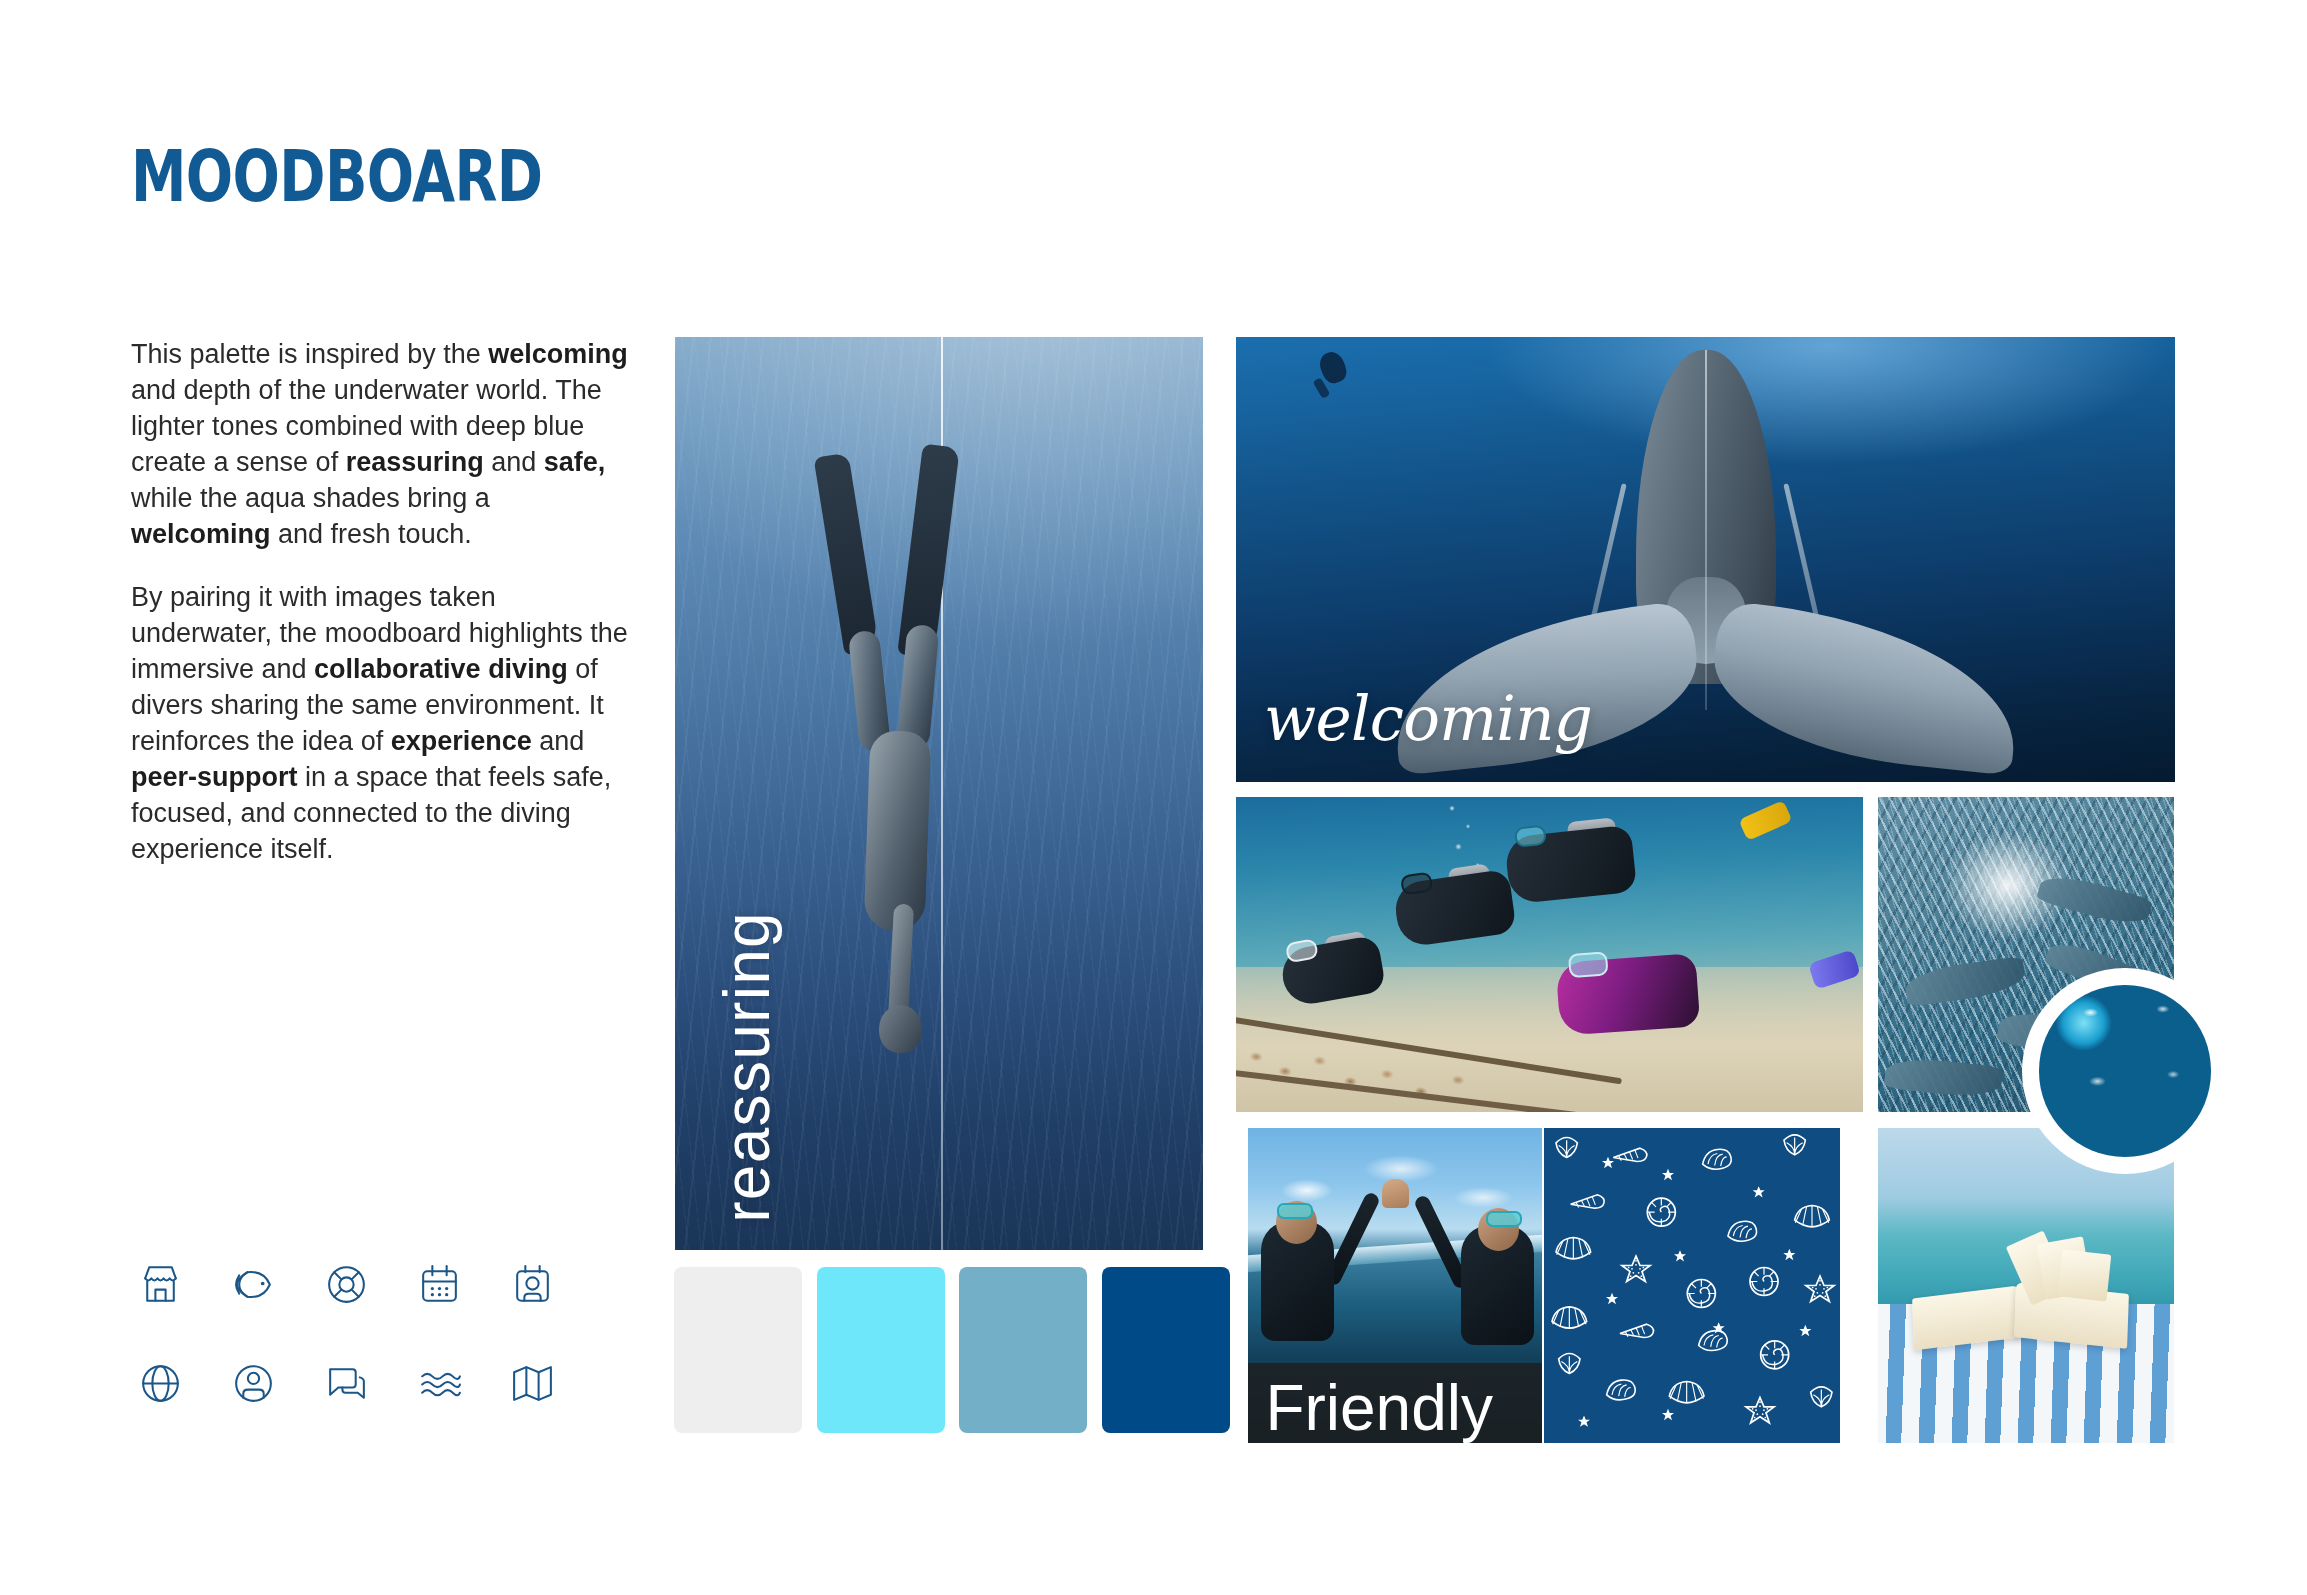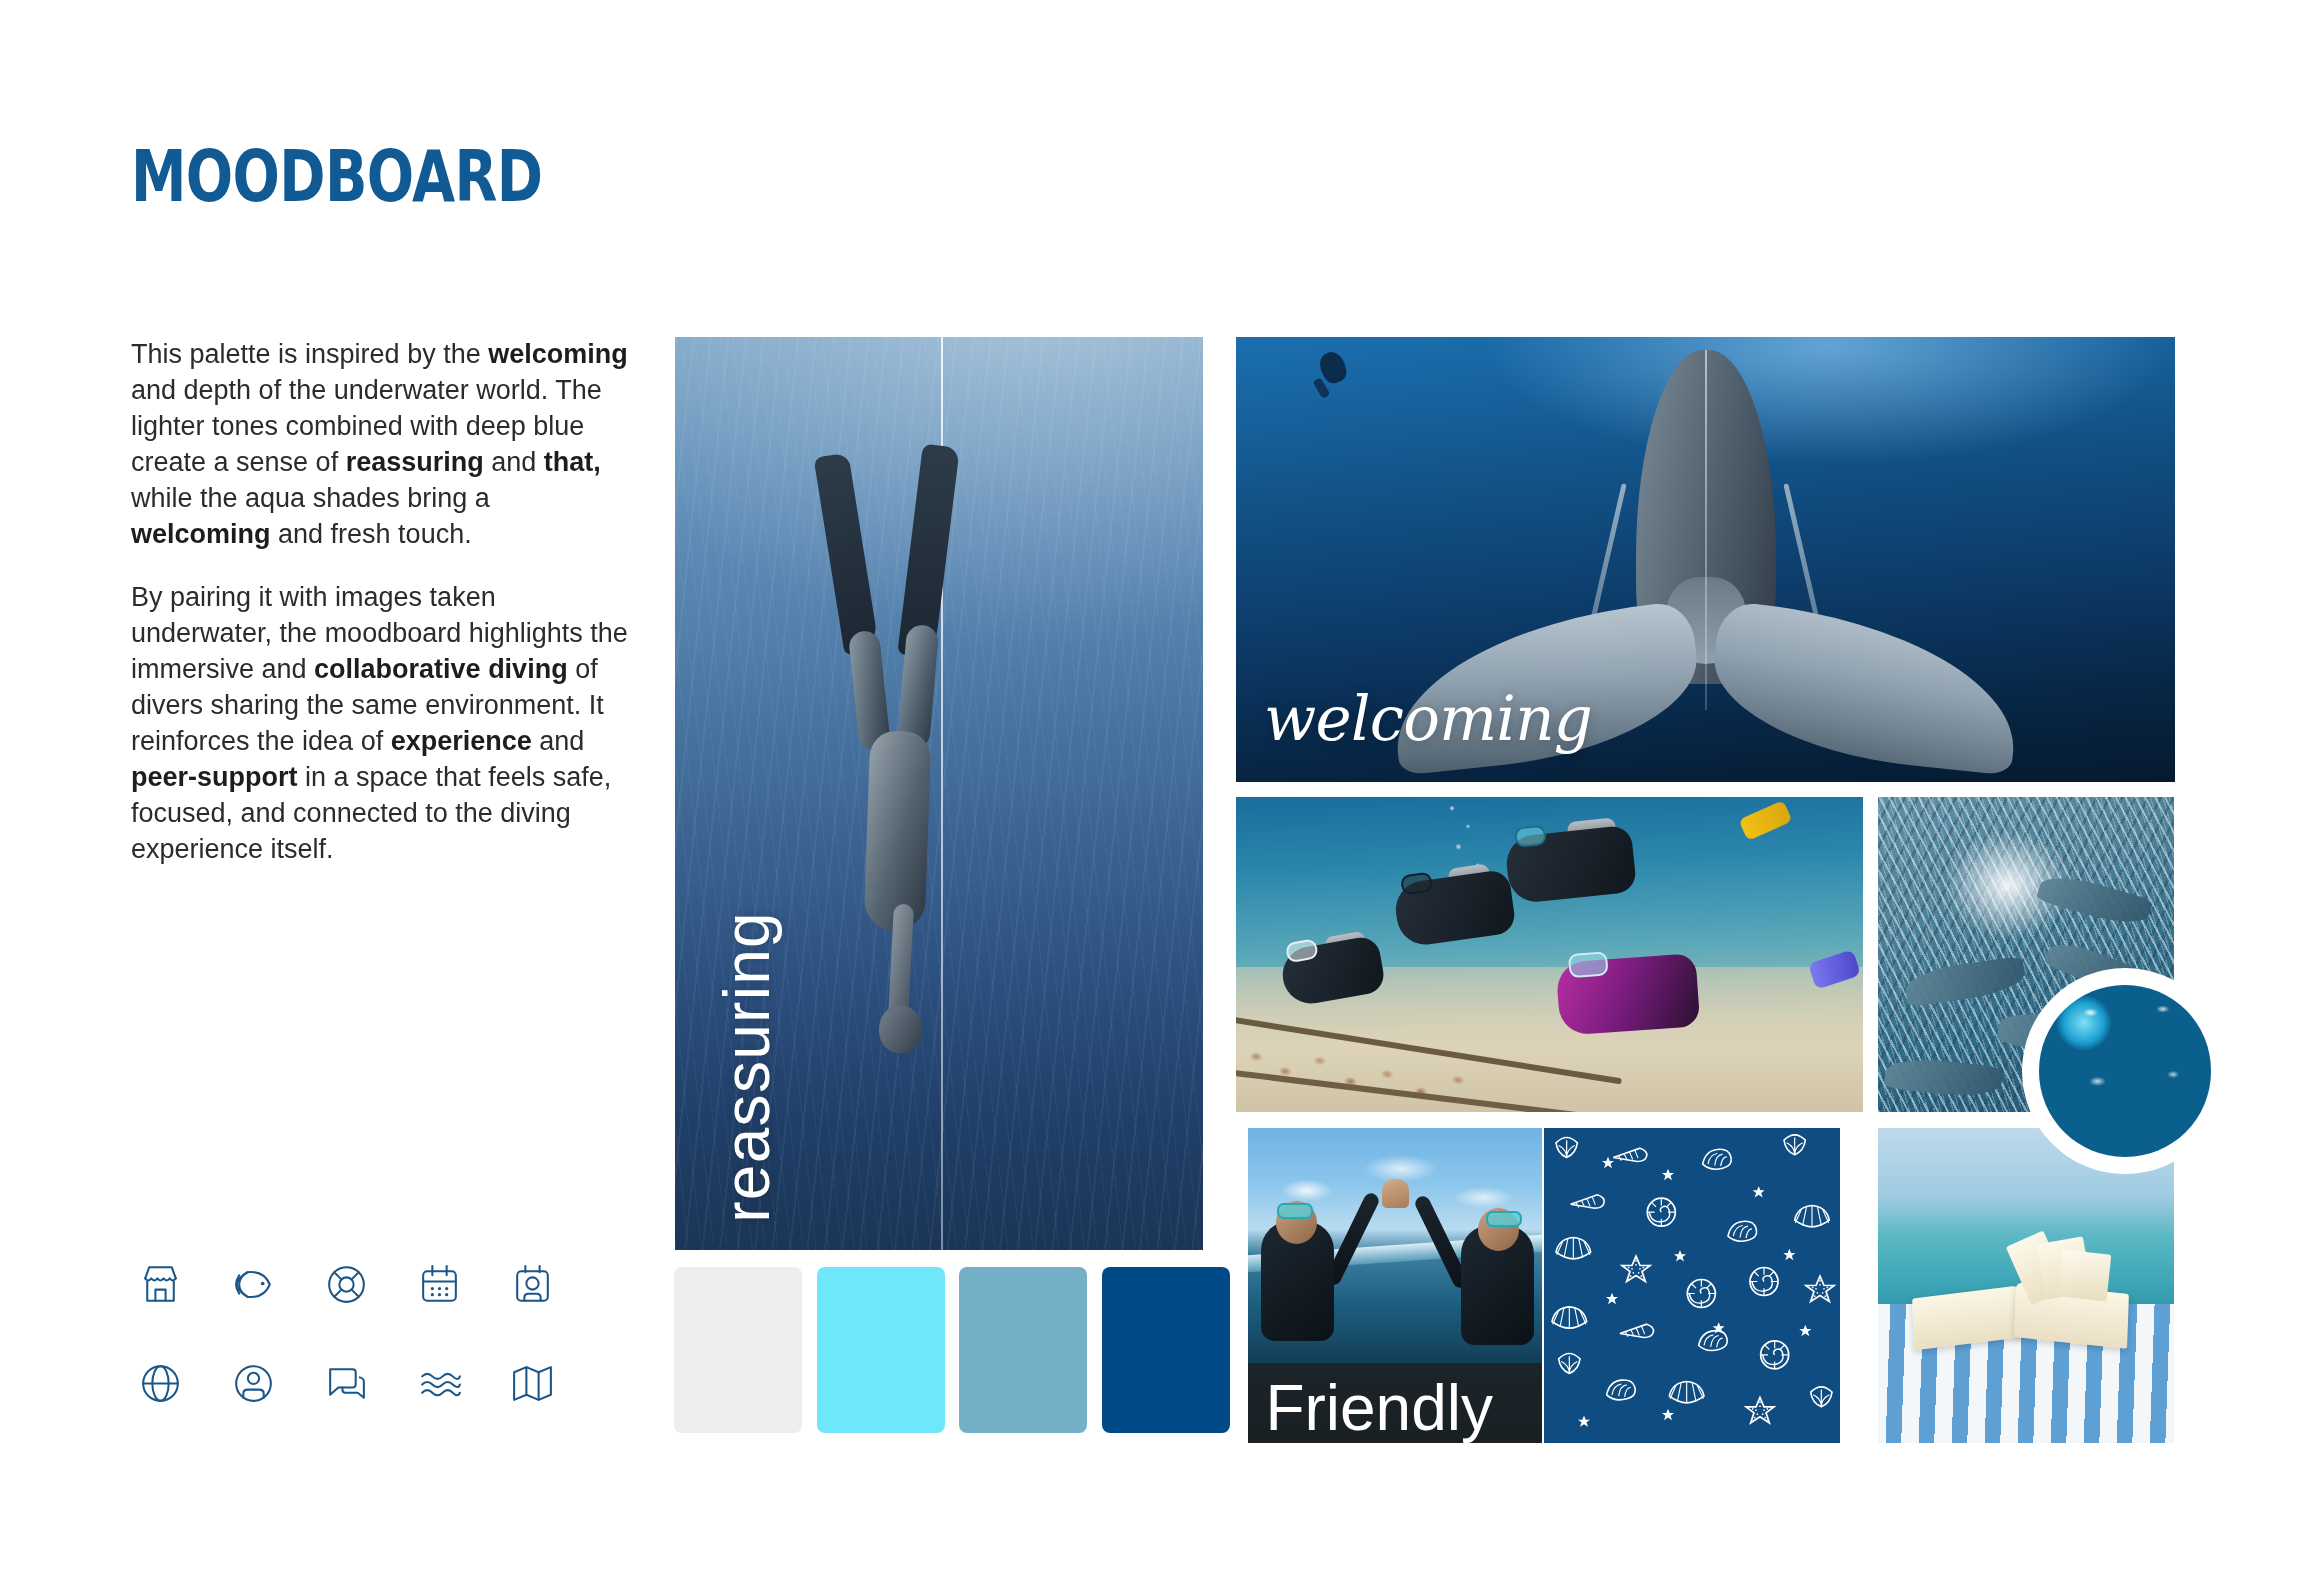--- a/index.html
+++ b/index.html
@@ -516,21 +516,21 @@
 </head>
 <body>
 
 <div class="page" style="background: rgb(255, 255, 255);">
 
   <div class="left-col">
     <div class="page-title" style="color: rgb(18, 90, 148);">MOODBOARD</div>
   </div>
 
   <div class="body-copy">
-    <p id="para1">This palette is inspired by the <b>welcoming</b> and depth of the underwater world. The lighter tones combined with deep blue create a sense of <b>reassuring</b> and <b>that,</b> while the aqua shades bring a <b>welcoming</b> and fresh touch.</p>
+    <p id="para1">This palette is inspired by the <b>welcoming</b> and depth of the underwater world. The lighter tones combined with deep blue create a sense of <b>reassuring</b> and <b>safe,</b> while the aqua shades bring a <b>welcoming</b> and fresh touch.</p>
     <p id="para2">By pairing it with images taken underwater, the moodboard highlights the immersive and <b>collaborative diving</b> of divers sharing the same environment. It reinforces the idea of <b>experience</b> and <b>peer-support</b> in a space that feels safe, focused, and connected to the diving experience itself.</p>
   </div>
 
   <div class="icon-grid">
 
     <div class="icon-cell">
       <svg viewBox="0 0 48 48">
           <g class="ico" style="stroke: rgb(27, 86, 137);">
         <path d="M9 18 L13 7 H35 L39 18"></path>
         <path d="M9 18 q3 4 6 0 q3 4 6 0 q3 4 6 0 q3 4 6 0 q3 4 6 0"></path>

